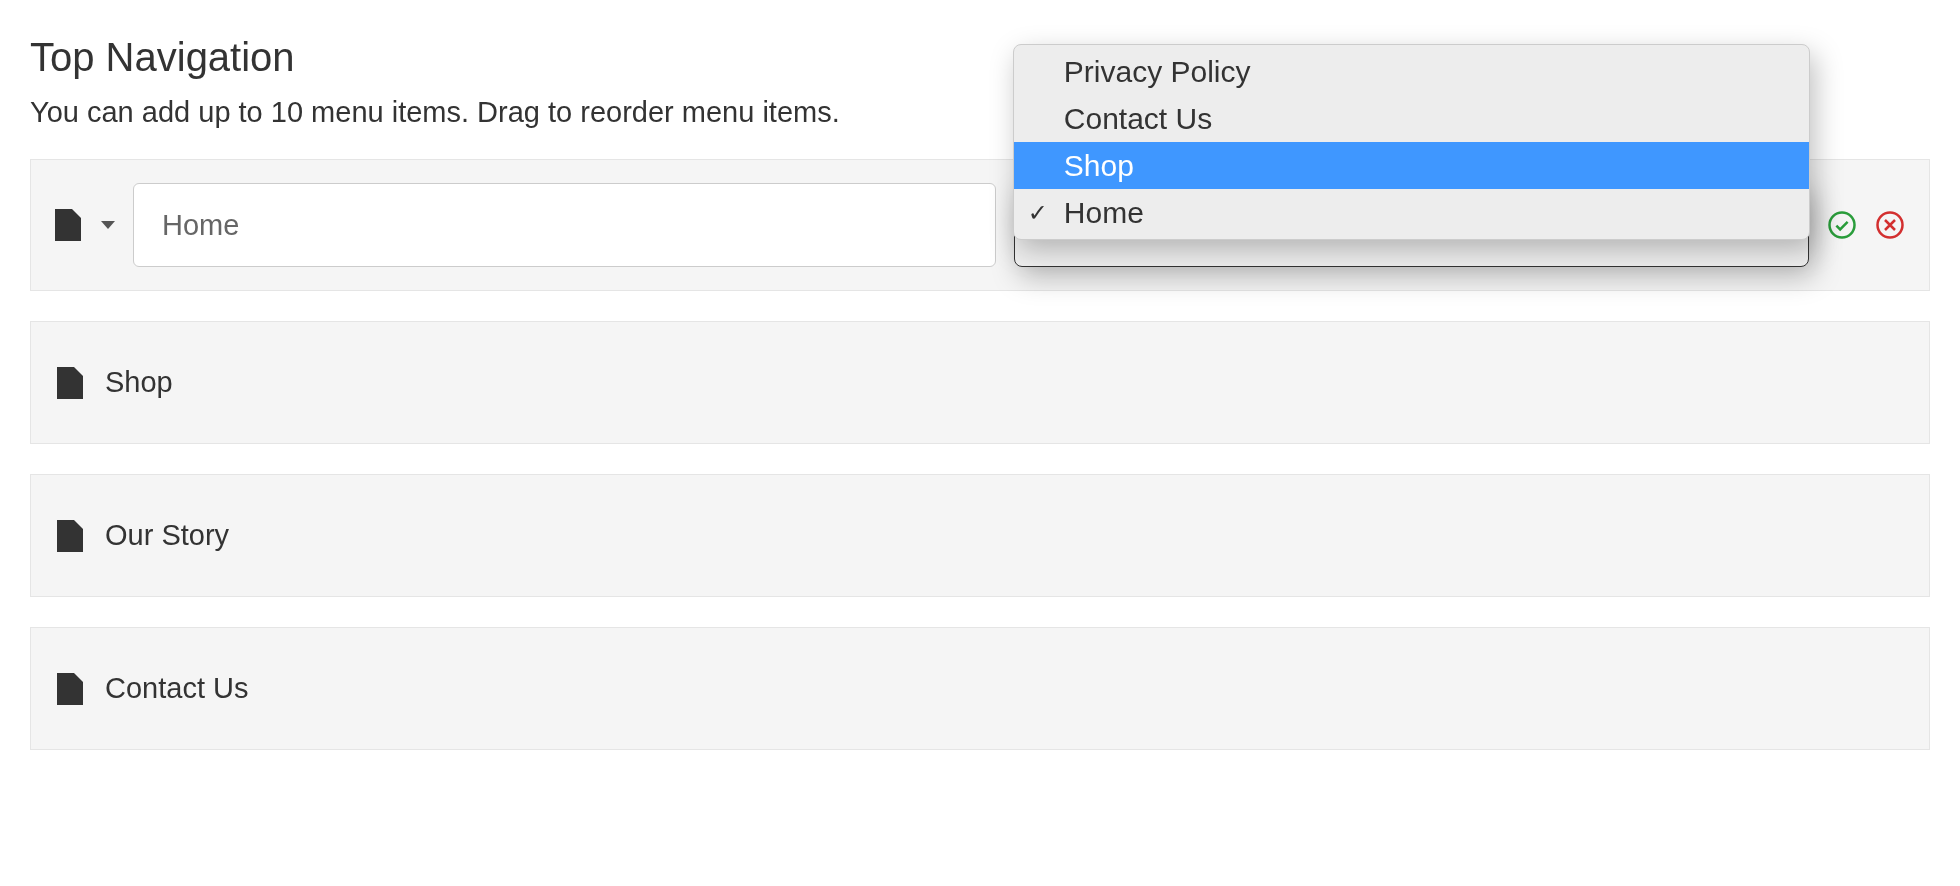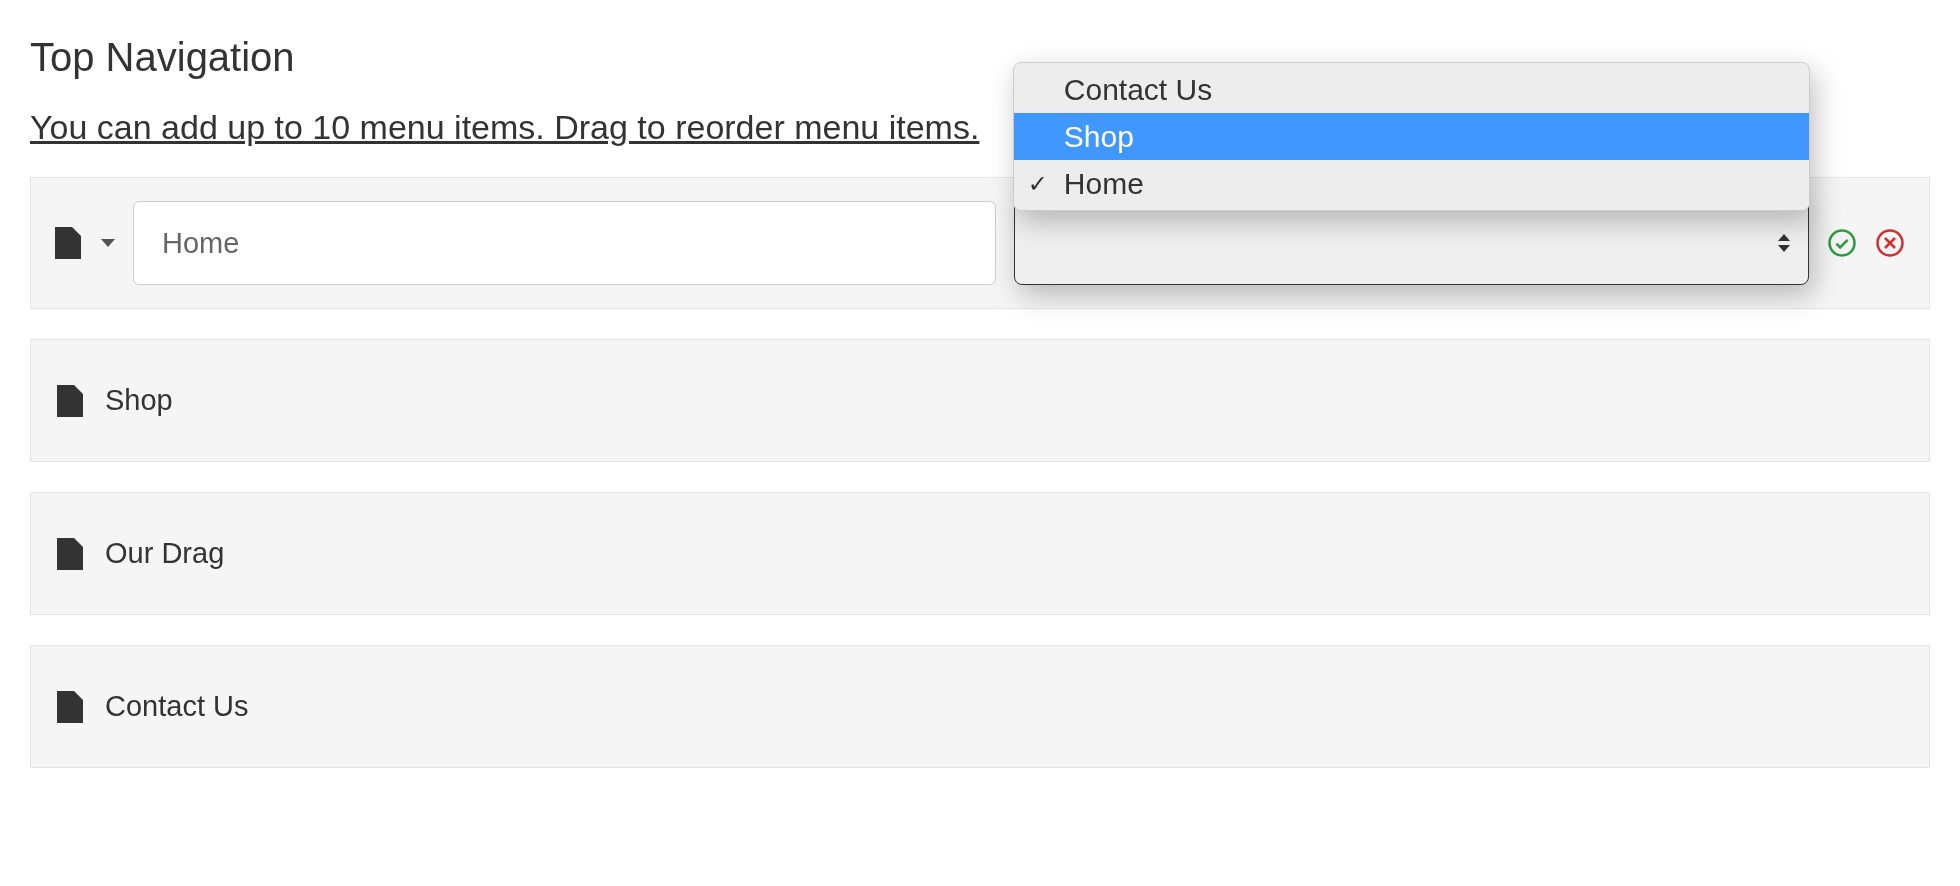--- a/index.html
+++ b/index.html
@@ -11,27 +11,26 @@
     font-family: -apple-system, BlinkMacSystemFont, "Segoe UI", Helvetica, Arial, sans-serif;
     background: #ffffff;
     padding: 35px 30px;
     color: #333333;
     width: 1960px;
   }
   h1.page-title {
     font-size: 40px;
     font-weight: 500;
     color: #333333;
-    margin-bottom: 28px;
+    margin-bottom: 16px;
   }
   .subtitle {
-    font-size: 34px;
+    font-size: 29px;
     color: #333333;
     margin-bottom: 30px;
-    text-decoration: underline;
   }
   .menu-panel {
     border: 1px solid #e5e5e5;
     background: #f5f5f5;
     margin-bottom: 30px;
     display: flex;
     align-items: center;
     position: relative;
   }
   .menu-panel.edit-panel {
@@ -191,20 +190,21 @@
 
 <h1 class="page-title">Top Navigation</h1>
 <p class="subtitle">You can add up to 10 menu items. Drag to reorder menu items.</p>
 
 <div class="menu-panel edit-panel">
   <span class="page-icon-edit"></span>
   <span class="caret-down"></span>
   <input type="text" class="text-input" value="Home" style="">
   <div class="select-box">
     <div class="dropdown-menu">
+      <div class="dropdown-option">Privacy Policy</div>
       <div class="dropdown-option">Contact Us</div>
       <div class="dropdown-option highlighted">Shop</div>
       <div class="dropdown-option checked">Home</div>
     </div>
     <span class="select-arrows">
       <span class="arrow-up"></span>
       <span class="arrow-down"></span>
     </span>
   </div>
   <span class="icon-btn icon-confirm">
@@ -221,19 +221,19 @@
   </span>
 </div>
 
 <div class="menu-panel item-panel">
   <span class="page-icon"></span>
   <span class="item-label">Shop</span>
 </div>
 
 <div class="menu-panel item-panel">
   <span class="page-icon"></span>
-  <span class="item-label">Our Drag</span>
+  <span class="item-label">Our Story</span>
 </div>
 
 <div class="menu-panel item-panel">
   <span class="page-icon"></span>
   <span class="item-label">Contact Us</span>
 </div>
 
 </body></html>

